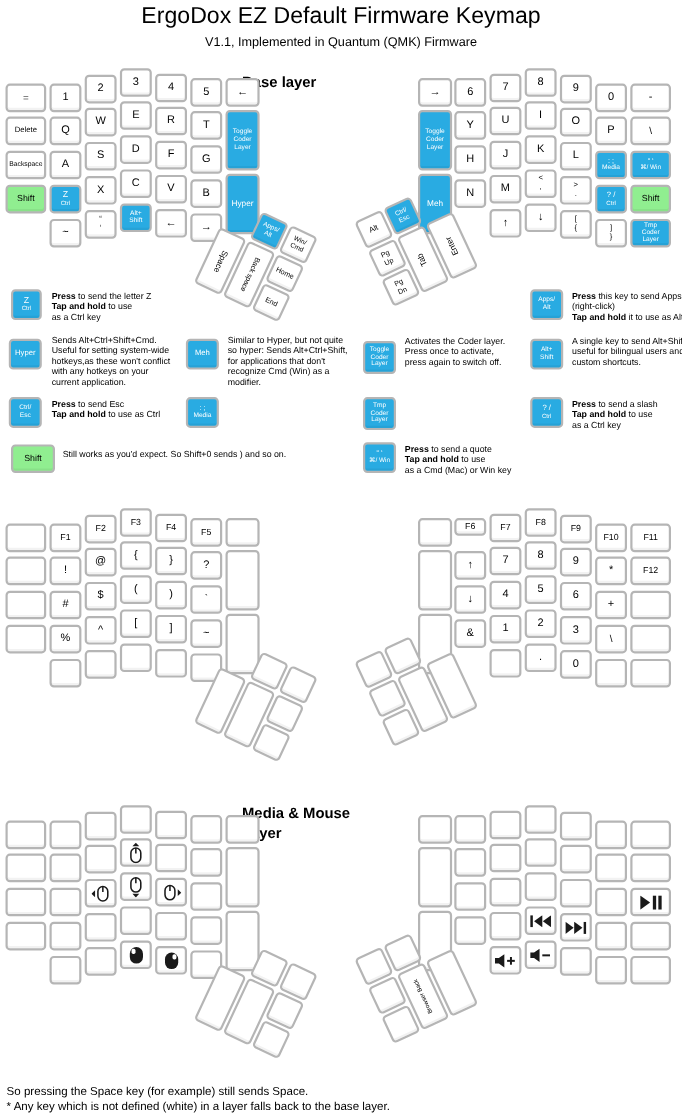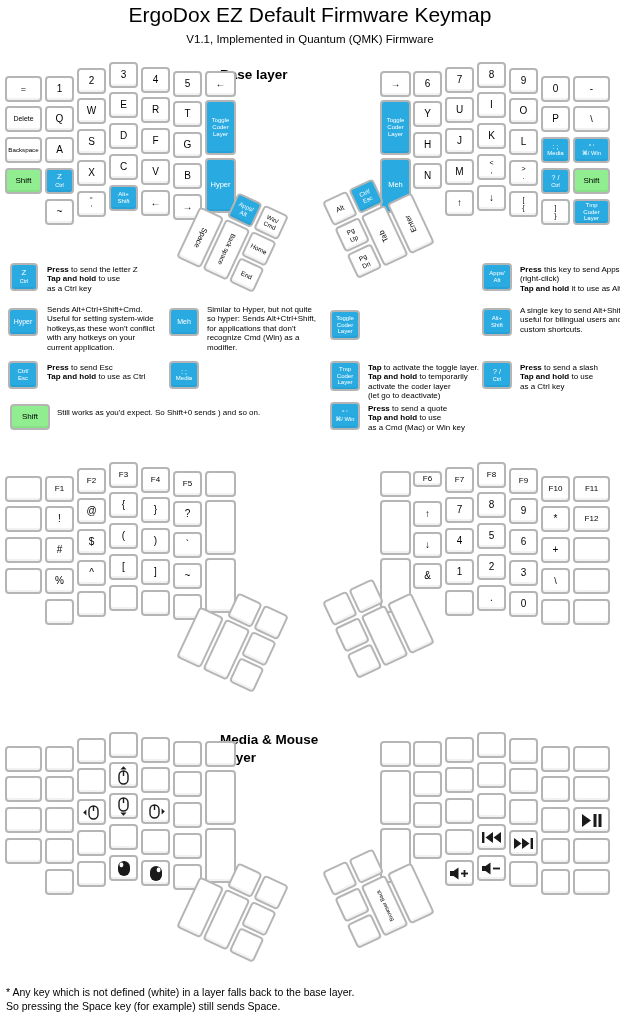--- a/index.html
+++ b/index.html
@@ -467,20 +467,21 @@
         </div>
       </div>
       <div class="legend-desc" style="left: 207px; top: 305px;">Similar to Hyper, but not quite<br>so hyper: Sends Alt+Ctrl+Shift,<br>for applications that don't<br>recognize Cmd (Win) as a<br>modifier.</div>
       <div class="key blue" style="left: 330px; top: 310px; width: 30px; height: 30px;">
         <div class="klabel">
           <div class="kline" style="font-size: 6px;">Toggle</div>
           <div class="kline" style="font-size: 6px;">Coder</div>
           <div class="kline" style="font-size: 6px;">Layer</div>
         </div>
       </div>
+      <div class="legend-desc" style="left: 368px; top: 306px;">Activates the Coder layer.<br>Press once to activate,<br>press again to switch off.</div>
       <div class="key blue" style="left: 482px; top: 308px; width: 30px; height: 28px;">
         <div class="klabel">
           <div class="kline" style="font-size: 6px;">Alt+</div>
           <div class="kline" style="font-size: 6px;">Shift</div>
         </div>
       </div>
       <div class="legend-desc" style="left: 520px; top: 306px;">A single key to send Alt+Shift<br>useful for bilingual users and<br>custom shortcuts.</div>
       <div class="key blue" style="left: 8px; top: 361px; width: 30px; height: 28px;">
         <div class="klabel">
           <div class="kline" style="font-size: 6px;">Ctrl/</div>
@@ -494,21 +495,20 @@
           <div class="kline" style="font-size: 6px;">Media</div>
         </div>
       </div>
       <div class="key blue" style="left: 330px; top: 361px; width: 30px; height: 30px;">
         <div class="klabel">
           <div class="kline" style="font-size: 6px;">Tmp</div>
           <div class="kline" style="font-size: 6px;">Coder</div>
           <div class="kline" style="font-size: 6px;">Layer</div>
         </div>
       </div>
-      <div class="legend-desc" style="left: 368px; top: 363px;"><b>Tap</b> to activate the toggle layer.<br><b>Tap and hold</b> to temporarily<br>activate the coder layer<br>(let go to deactivate)</div>
       <div class="key blue" style="left: 482px; top: 361px; width: 30px; height: 28px;">
         <div class="klabel">
           <div class="kline" style="font-size: 7px;">? /</div>
           <div class="kline" style="font-size: 5.5px;">Ctrl</div>
         </div>
       </div>
       <div class="legend-desc" style="left: 520px; top: 363px;"><b>Press</b> to send a slash<br><b>Tap and hold</b> to use<br>as a Ctrl key</div>
       <div class="key green" style="left: 10px; top: 404px; width: 40px; height: 26px;">
         <div class="klabel">
           <div class="kline" style="font-size: 8px;">Shift</div>
@@ -951,16 +951,16 @@
         <div class="key" style="left: 29px; top: 29px; width: 27px; height: 56px;">
           <div class="klabel rotm90">
             <div class="kline" style="font-size: 5.5px;">Browser Back</div>
           </div>
         </div>
         <div class="key" style="left: 58px; top: 29px; width: 27px; height: 56px;"></div>
       </div>
     </div>
 
   <div class="footnote">
+    <div>So pressing the Space key (for example) still sends Space.</div>
     <div>* Any key which is not defined (white) in a layer falls back to the base layer.</div>
-    <div>So pressing the Space key (for example) still sends Space.</div>
   </div>
 </div>
 
 </body></html>

